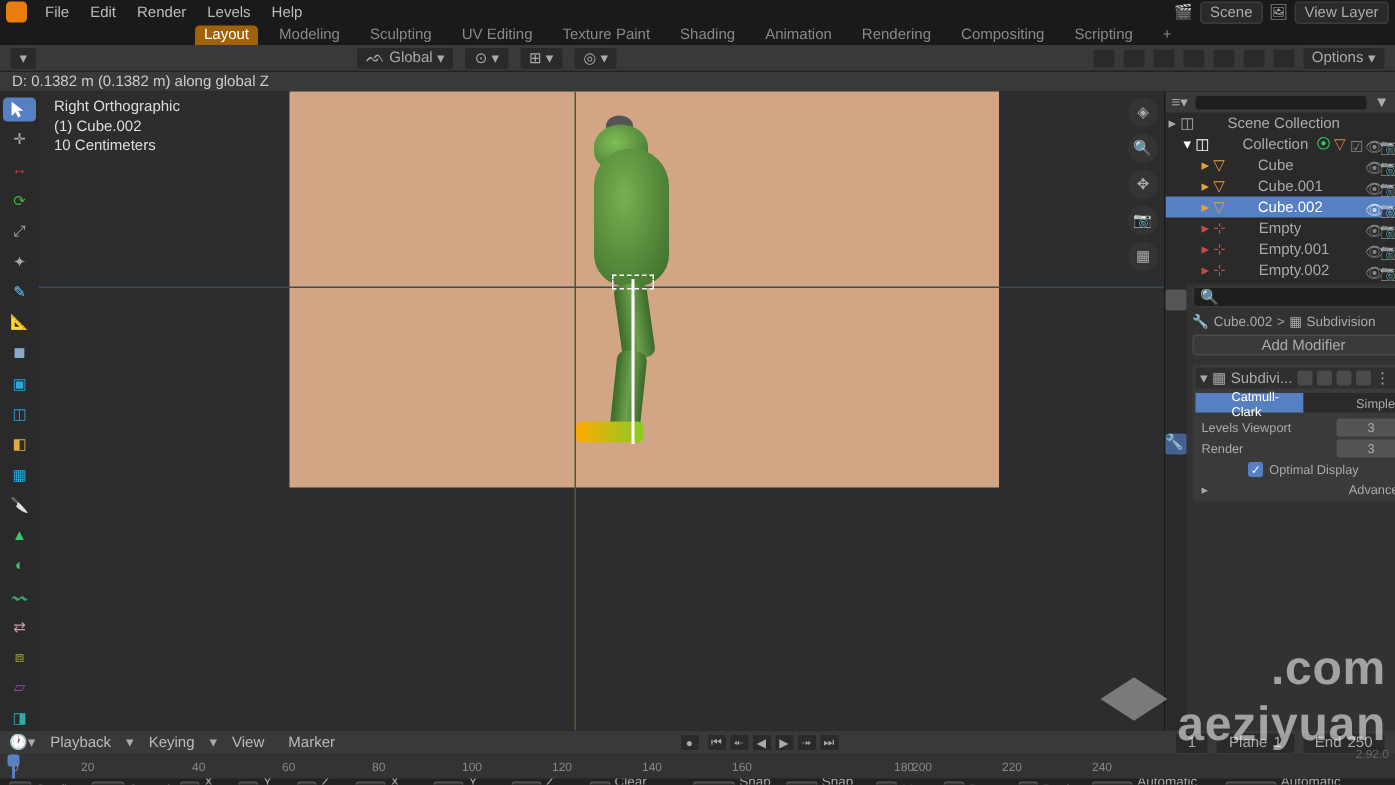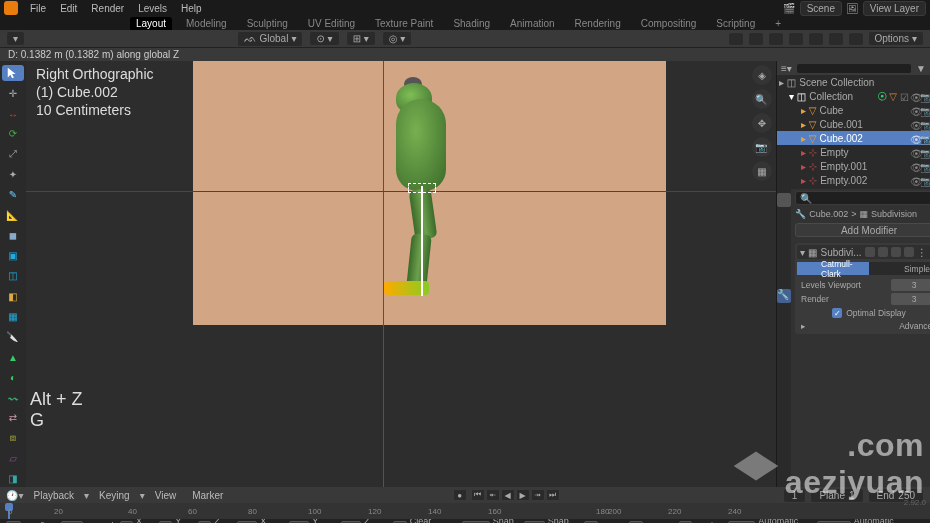--- a/index.html
+++ b/index.html
@@ -8,40 +8,40 @@
   
   .menubar { height: 16px; background: #1a1a1a; display: flex; align-items: center; padding: 0 4px; gap: 2px; }
   .logo { width: 14px; height: 14px; background: #e87d0d; border-radius: 3px; margin-right: 4px; }
   .menu-item { padding: 2px 6px; color: #bbb; cursor: pointer; }
   .menubar-right { margin-left: auto; display: flex; align-items: center; gap: 4px; }
   .menubar-right .field { background: #2a2a2a; border: 1px solid #3a3a3a; padding: 1px 6px; border-radius: 3px; display: flex; align-items: center; gap: 4px; }
   
   
   .workspace-row { height: 14px; background: #1a1a1a; display: flex; align-items: center; padding-left: 130px; gap: 8px; }
   .ws-tab { padding: 1px 6px; color: #888; cursor: pointer; }
-  .ws-tab.active { background: #000000; color: #fff; border-radius: 3px 3px 0 0; }
+  .ws-tab.active { background: #a16207; color: #fff; border-radius: 3px 3px 0 0; }
   
   
   .editor-header { height: 18px; background: #393939; display: flex; align-items: center; padding: 0 6px; gap: 6px; border-bottom: 1px solid #222; }
   .hdr-pill { background: #2a2a2a; border: 1px solid #3a3a3a; padding: 1px 6px; border-radius: 3px; display: flex; align-items: center; gap: 3px; }
   .hdr-right { margin-left: auto; display: flex; gap: 4px; align-items: center; }
   .hdr-btn { width: 16px; height: 14px; background: #2a2a2a; border: 1px solid #3a3a3a; border-radius: 3px; }
   
   
   .status-row { height: 13px; background: #393939; padding: 0 8px; color: #ccc; display: flex; align-items: center; }
   
   
   .main { display: flex; height: 426px; }
   .left-tools { width: 26px; background: #2a2a2a; display: flex; flex-direction: column; align-items: center; padding-top: 4px; gap: 4px; position: relative; }
   .tool { width: 22px; height: 18px; border-radius: 3px; display: flex; align-items: center; justify-content: center; cursor: pointer; }
   .tool.active { background: #5680c2; }
   .tool svg, .gizmo svg { width: 14px; height: 14px; }
   
   .viewport { flex: 1; background: #2d2d2d; position: relative; overflow: hidden; }
-  .vp-info { position: absolute; left: 10px; top: 4px; color: #ddd; line-height: 1.3; font-size: 14px; }
+  .vp-info { position: absolute; left: 10px; top: 4px; color: #ddd; line-height: 1.3; font-size: 10px; }
   .vp-canvas { position: absolute; left: 167px; top: -6px; width: 473px; height: 270px; background: #d2a585; }
   .vp-crosshair-v { position: absolute; left: 357px; top: 0; width: 1px; height: 100%; background: #4a5d3a; }
   .vp-crosshair-h { position: absolute; left: 0; top: 130px; width: 100%; height: 1px; background: #3a4a5d; }
   .vp-gizmos { position: absolute; right: 4px; top: 4px; display: flex; flex-direction: column; gap: 4px; }
   .gizmo { width: 20px; height: 20px; background: #3a3a3a88; border-radius: 50%; display: flex; align-items: center; justify-content: center; }
   .keyhint { position: absolute; left: 4px; bottom: 55px; font-size: 18px; color: #ddd; line-height: 1.2; }
   .model-leg { position: absolute; left: 380px; top: 128px; width: 38px; height: 105px; }
   .leg-top { width: 22px; height: 50px; background: linear-gradient(90deg,#3a6a2a,#6ca04c,#3a6a2a); border-radius: 6px; transform: rotate(-8deg); position: absolute; left: 6px; top: 0; }
   .leg-bot { width: 20px; height: 55px; background: linear-gradient(90deg,#3a6a2a,#6ca04c,#3a6a2a); border-radius: 6px; transform: rotate(6deg); position: absolute; left: 3px; top: 45px; }
   .foot { width: 45px; height: 14px; background: linear-gradient(90deg,#ffaa00,#88cc22); border-radius: 4px; position: absolute; left: -22px; top: 92px; }
@@ -50,21 +50,21 @@
   .eye { width: 18px; height: 14px; background: #555; border-radius: 50%; position: absolute; left: 378px; top: 16px; }
   .sel-line { position: absolute; left: 395px; top: 125px; width: 1.5px; height: 110px; background: #fff; }
   .sel-box { position: absolute; left: 382px; top: 122px; width: 28px; height: 10px; border: 1.5px dashed #fff; }
   
   .right-panel { width: 154px; background: #2a2a2a; display: flex; flex-direction: column; border-left: 1px solid #1a1a1a; }
   .outliner { height: 128px; background: #2a2a2a; overflow: hidden; }
   .ol-header { height: 14px; display: flex; align-items: center; padding: 0 4px; gap: 4px; background: #393939; }
   .ol-search { flex: 1; background: #1f1f1f; border: 1px solid #3a3a3a; border-radius: 3px; height: 11px; }
   .ol-row { display: flex; align-items: center; height: 14px; padding: 0 2px; gap: 3px; }
   .ol-row.sel { background: #5680c2; color: #fff; }
-  .ol-name { flex: 1; overflow: hidden; text-overflow: ellipsis; white-space: nowrap; }
+  .ol-name { flex: 1; overflow: hidden; text-overflow: ellipsis; white-space: nowrap; margin-left: 19px; }
   .ol-vis { display: flex; gap: 2px; margin-left: auto; }
   .ol-dot { width: 8px; height: 8px; opacity: 0.7; }
   .ol-icon-mesh { color: #e8a13d; }
   .ol-icon-empty { color: #c24c4c; }
   .indent1 { padding-left: 12px; }
   .indent2 { padding-left: 24px; }
   
   .properties { flex: 1; background: #323232; display: flex; }
   .prop-tabs { width: 18px; background: #2a2a2a; display: flex; flex-direction: column; gap: 2px; padding-top: 4px; align-items: center; }
   .ptab { width: 14px; height: 14px; border-radius: 2px; cursor: pointer; }
@@ -214,24 +214,20 @@
       <div>(1) Cube.002</div>
       <div>10 Centimeters</div>
     </div>
     <div class="vp-gizmos">
       <div class="gizmo">◈</div>
       <div class="gizmo">🔍</div>
       <div class="gizmo">✥</div>
       <div class="gizmo">📷</div>
       <div class="gizmo">▦</div>
     </div>
-    <div class="keyhint">
-      <div>Alt + Z</div>
-      <div>G</div>
-    </div>
   </div>
 
   <div class="right-panel">
     <div class="outliner">
       <div class="ol-header">
         <span>≡▾</span>
         <div class="ol-search"></div>
         <span>▼</span>
       </div>
       <div class="ol-row">

